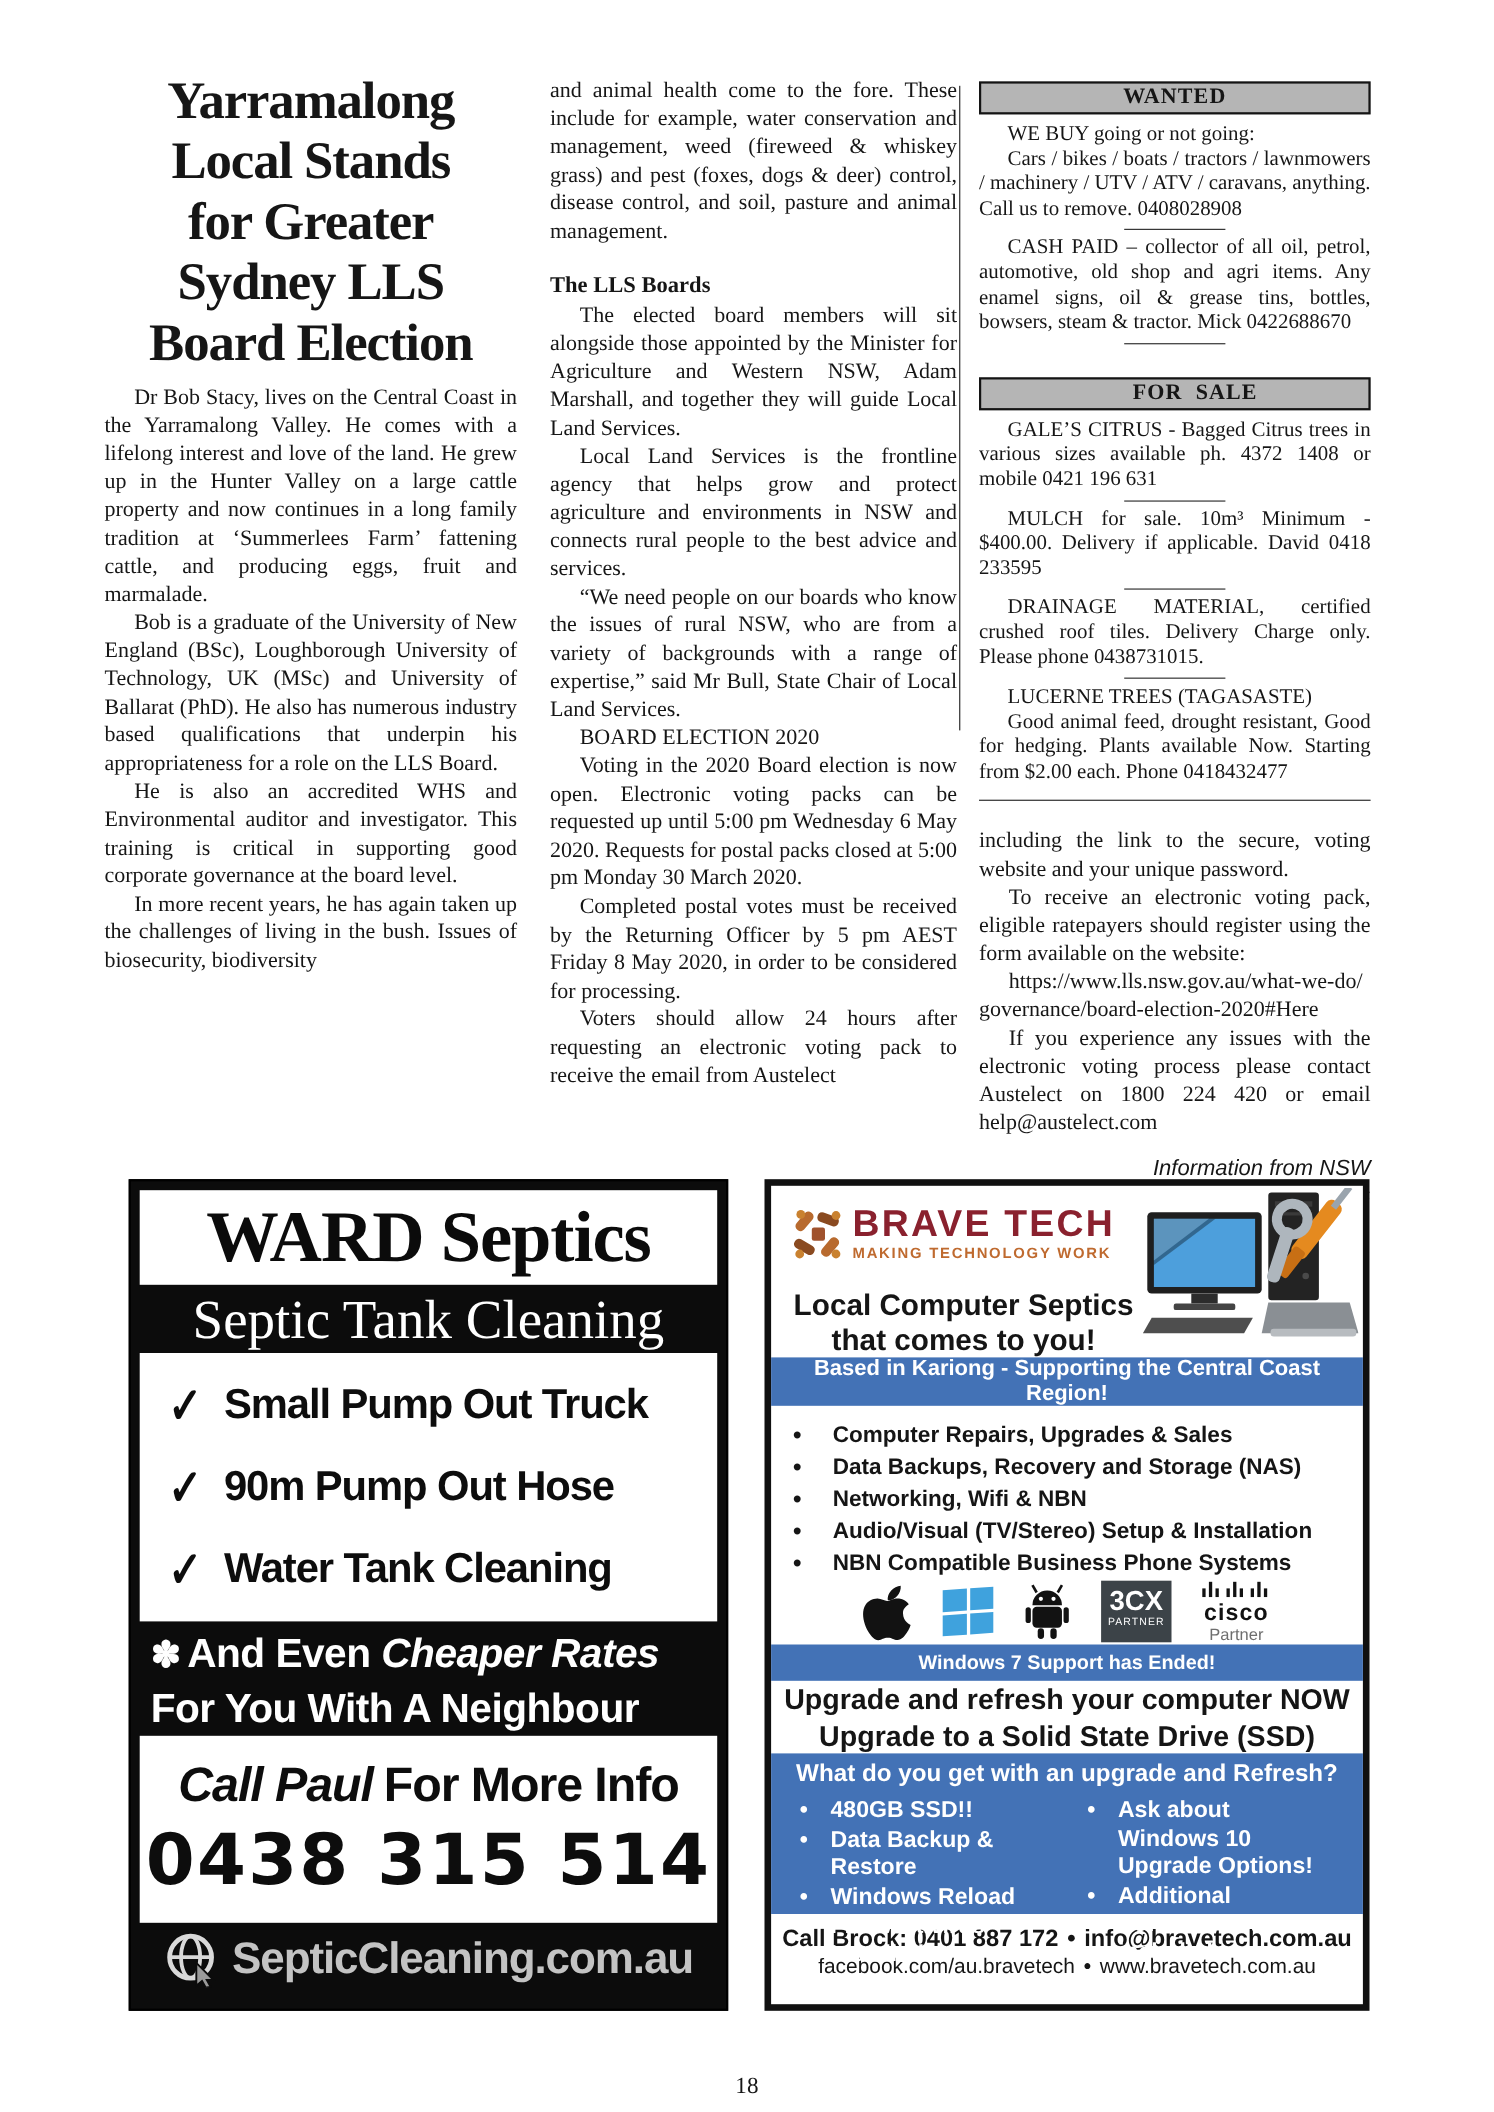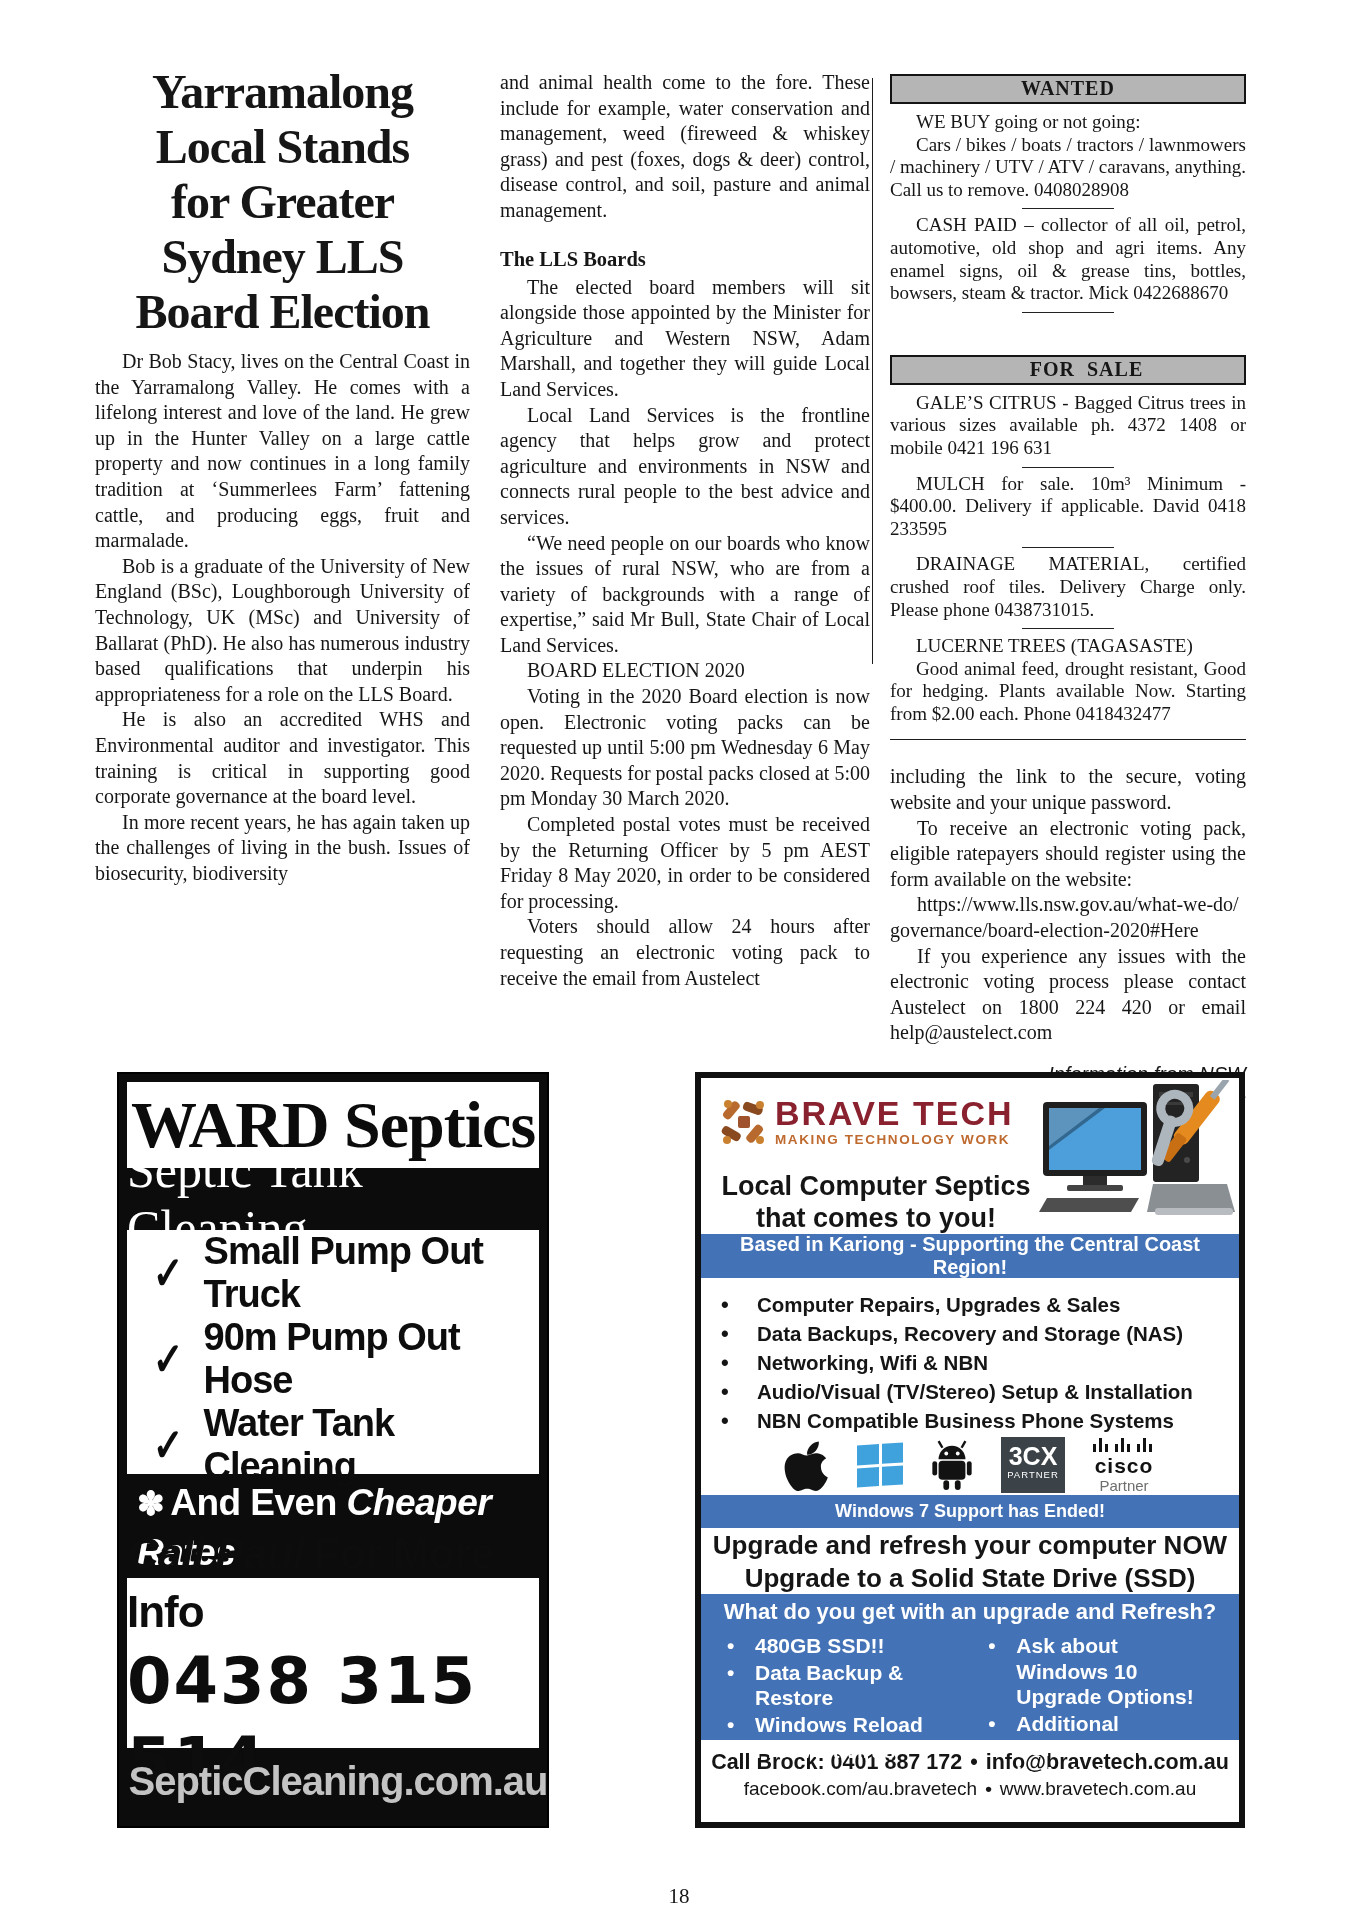--- a/index.html
+++ b/index.html
@@ -21,21 +21,21 @@
   
   .vdivider{position:absolute;left:872px;top:78px;height:586px;border-left:1.6px solid #1c1c1c;}
   .section-header{background:#b5b5b5;border:2.5px solid #141414;text-align:center;
     font-weight:bold;font-size:20px;letter-spacing:1px;padding:1px 0 2px 0;white-space:pre;}
   .classified p{margin:5px 0 0 0;font-size:19px;line-height:22.6px;text-align:justify;text-indent:26px;}
   .ad-divider{width:92px;border:none;border-top:1.6px solid #222;margin:7px auto 2px auto;}
   .hrule{border:none;border-top:1.6px solid #1c1c1c;margin:14px 0 24px 0;width:100%;}
   .credit{margin-top:16px;text-align:right;font-family:"Liberation Sans",sans-serif;
     font-style:italic;font-size:20px;line-height:25px;font-weight:500;}
   
-  #ward-ad{position:absolute;left:117px;top:1072px;width:432px;height:756px;background:#0c0c0c;
+  #ward-ad{position:absolute;left:117px;top:1072px;width:545px;height:756px;background:#0c0c0c;
     border:2px solid #000;box-sizing:border-box;padding:8px;display:flex;flex-direction:column;
     font-family:"Liberation Sans",sans-serif;}
   .ward-title-box{background:#fff;height:86px;display:flex;align-items:center;justify-content:center;}
   .ward-title{font-family:"Liberation Serif",serif;font-weight:bold;font-size:66px;letter-spacing:-1px;color:#0b0b0b;}
   .ward-subtitle{height:62px;display:flex;align-items:center;justify-content:center;
     font-family:"Liberation Serif",serif;font-size:50px;color:#fff;}
   .ward-checklist{background:#fff;height:244px;display:flex;flex-direction:column;justify-content:space-evenly;
     padding-left:22px;box-sizing:border-box;}
   .check-row{display:flex;align-items:center;}
   .check-mark{font-size:46px;font-weight:bold;margin-right:16px;transform:scaleX(0.8);color:#0d0d0d;}
@@ -131,21 +131,21 @@
   <div class="classified">
     <div class="section-header">WANTED</div>
     <p style="margin-top:7px;">WE BUY going or not going:</p>
     <p style="margin-top:0;">Cars / bikes / boats / tractors / lawnmowers / machinery / UTV / ATV / caravans, anything. Call us to remove. 0408028908</p>
     <hr class="ad-divider">
     <p>CASH PAID – collector of all oil, petrol, automotive, old shop and agri items. Any enamel signs, oil &amp; grease tins, bottles, bowsers, steam &amp; tractor. Mick 0422688670</p>
     <hr class="ad-divider">
   </div>
 
   <div class="classified">
-    <div class="section-header" style="margin-top:42px;padding-left:37px;">FOR  SALE</div>
+    <div class="section-header" style="margin-top:30px;padding-left:37px;">FOR  SALE</div>
     <p style="margin-top:7px;">GALE’S CITRUS - Bagged Citrus trees in various sizes available ph. 4372 1408  or mobile 0421 196 631</p>
     <hr class="ad-divider">
     <p>MULCH for sale. 10m³ Minimum - $400.00. Delivery if applicable. David 0418 233595</p>
     <hr class="ad-divider">
     <p>DRAINAGE MATERIAL,  certified crushed roof tiles.  Delivery Charge only.  Please phone 0438731015.</p>
     <hr class="ad-divider">
     <p style="margin-top:6px;">LUCERNE TREES (TAGASASTE)</p>
     <p style="margin-top:0;">Good animal feed, drought resistant, Good for hedging. Plants available Now. Starting from $2.00 each. Phone 0418432477</p>
   </div>
 

